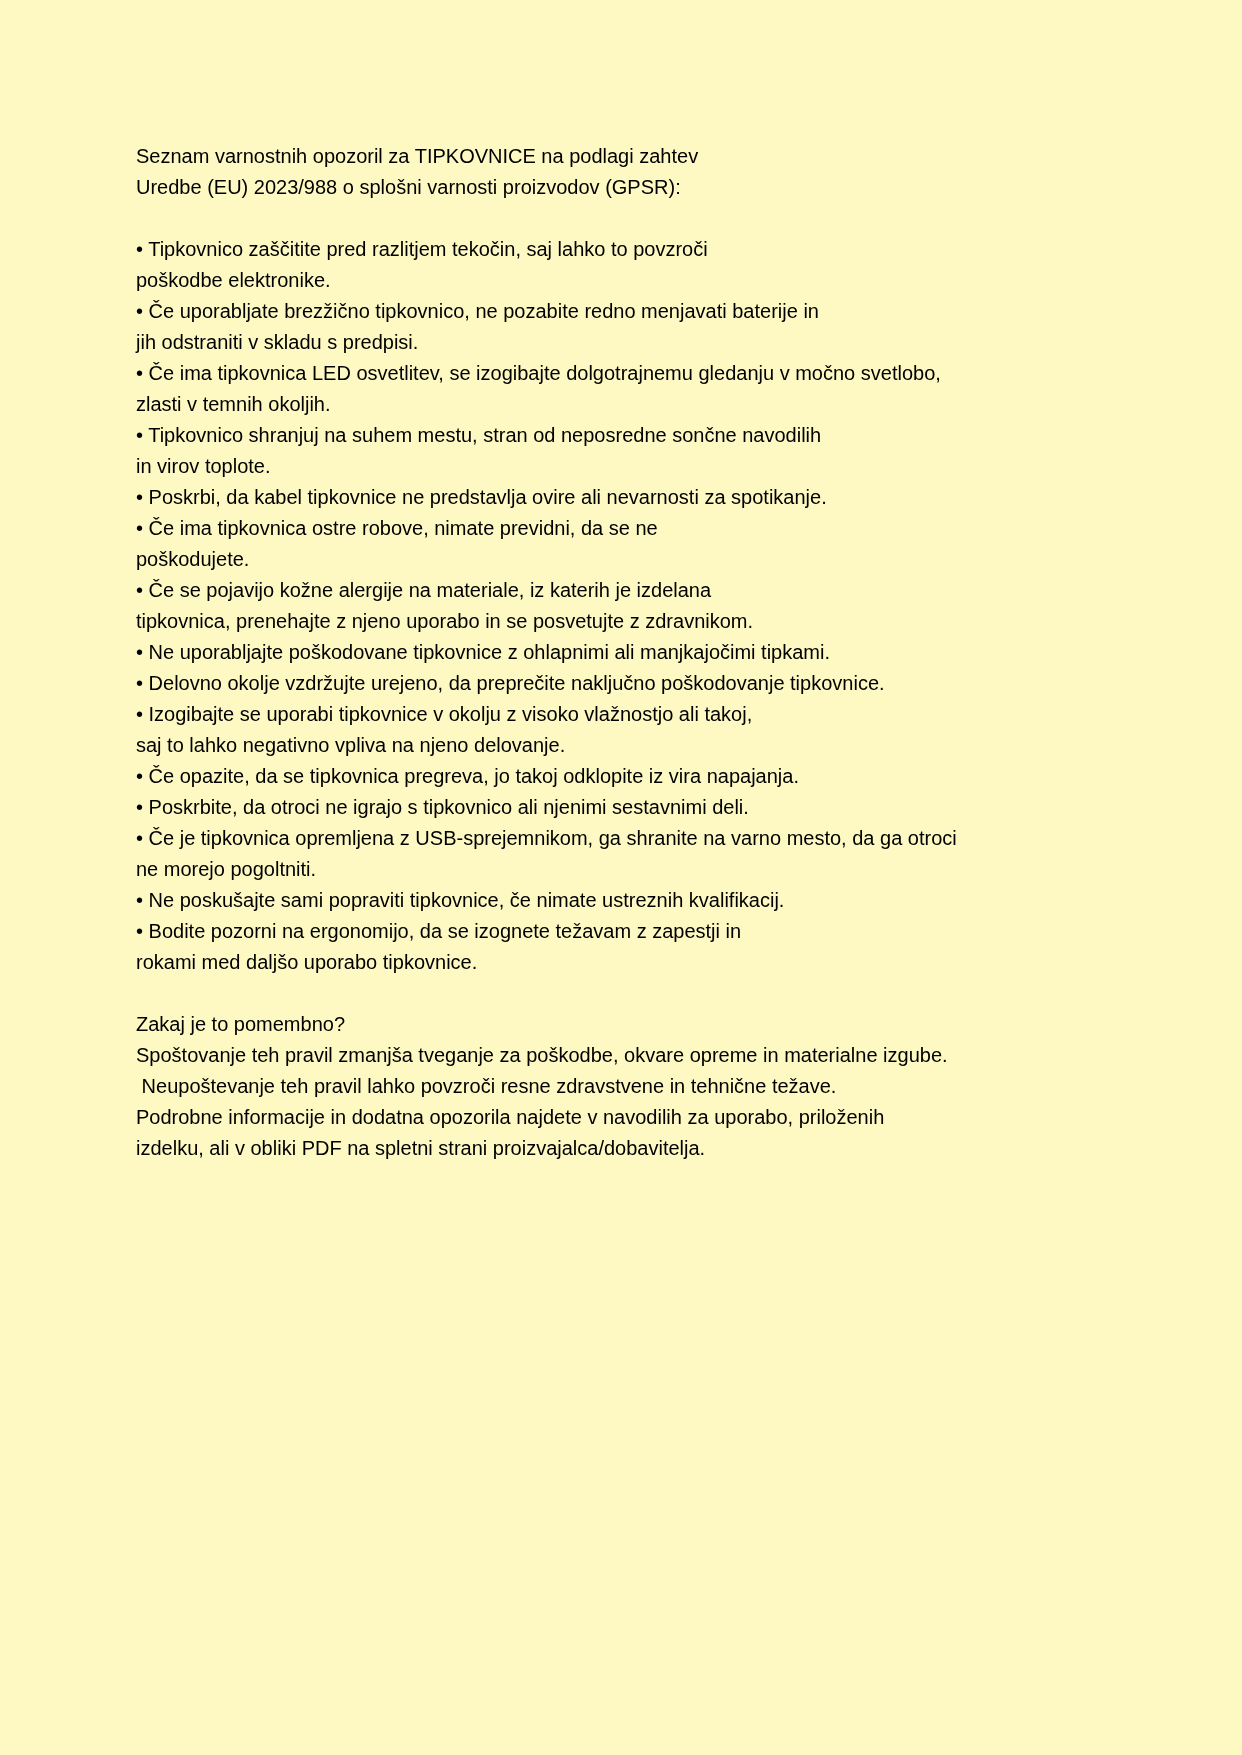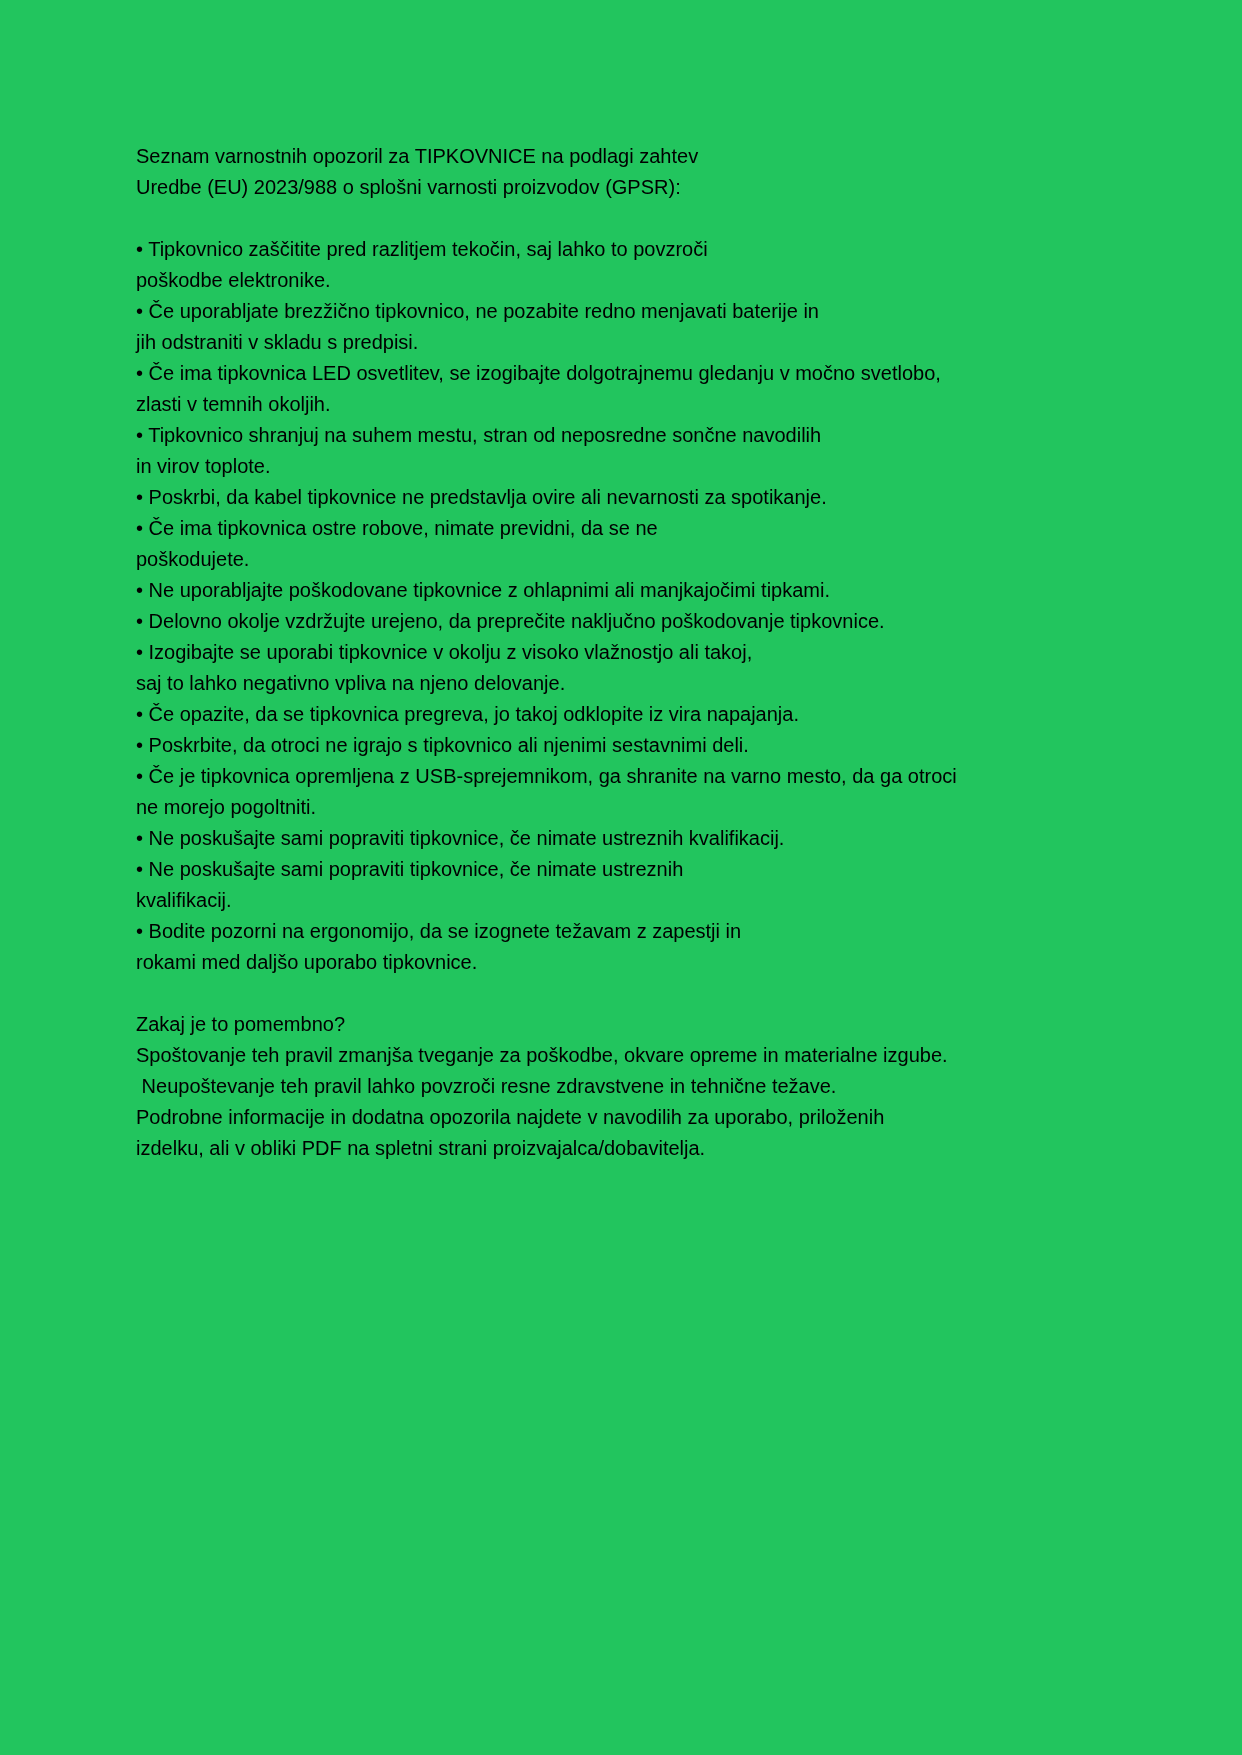--- a/index.html
+++ b/index.html
@@ -11,21 +11,21 @@
     width: 1242px;
     height: 1755px;
     overflow: hidden;
     font-family: "Liberation Sans", sans-serif;
   }
   .page {
     box-sizing: border-box;
     width: 1242px;
     height: 1755px;
     padding: 141px 40px 0 136px;
-    background: #22c55e;
+    background: #fef9c3;
     color: #000000;
   }
   .textblock {
     font-size: 20px;
     line-height: 31px;
     white-space: pre-wrap;
     color: #000000;
   }
   .blank-line {
     height: 31px;
@@ -46,31 +46,31 @@
 poškodbe elektronike.</div>
     <div class="textblock">• Če uporabljate brezžično tipkovnico, ne pozabite redno menjavati baterije in
 jih odstraniti v skladu s predpisi.</div>
     <div class="textblock">• Če ima tipkovnica LED osvetlitev, se izogibajte dolgotrajnemu gledanju v močno svetlobo,
 zlasti v temnih okoljih.</div>
     <div class="textblock">• Tipkovnico shranjuj na suhem mestu, stran od neposredne sončne navodilih
 in virov toplote.</div>
     <div class="textblock">• Poskrbi, da kabel tipkovnice ne predstavlja ovire ali nevarnosti za spotikanje.</div>
     <div class="textblock">• Če ima tipkovnica ostre robove, nimate previdni, da se ne
 poškodujete.</div>
+    <div class="textblock">• Če se pojavijo kožne alergije na materiale, iz katerih je izdelana
+tipkovnica, prenehajte z njeno uporabo in se posvetujte z zdravnikom.</div>
     <div class="textblock">• Ne uporabljajte poškodovane tipkovnice z ohlapnimi ali manjkajočimi tipkami.</div>
     <div class="textblock">• Delovno okolje vzdržujte urejeno, da preprečite naključno poškodovanje tipkovnice.</div>
     <div class="textblock">• Izogibajte se uporabi tipkovnice v okolju z visoko vlažnostjo ali takoj,
 saj to lahko negativno vpliva na njeno delovanje.</div>
     <div class="textblock">• Če opazite, da se tipkovnica pregreva, jo takoj odklopite iz vira napajanja.</div>
     <div class="textblock">• Poskrbite, da otroci ne igrajo s tipkovnico ali njenimi sestavnimi deli.</div>
     <div class="textblock">• Če je tipkovnica opremljena z USB-sprejemnikom, ga shranite na varno mesto, da ga otroci
 ne morejo pogoltniti.</div>
     <div class="textblock">• Ne poskušajte sami popraviti tipkovnice, če nimate ustreznih kvalifikacij.</div>
-    <div class="textblock">• Ne poskušajte sami popraviti tipkovnice, če nimate ustreznih
-kvalifikacij.</div>
     <div class="textblock">• Bodite pozorni na ergonomijo, da se izognete težavam z zapestji in
 rokami med daljšo uporabo tipkovnice.</div>
   </div>
 
   <div class="blank-line"></div>
 
   <div class="textblock">Zakaj je to pomembno?</div>
 
   <div class="textblock">Spoštovanje teh pravil zmanjša tveganje za poškodbe, okvare opreme in materialne izgube.
  Neupoštevanje teh pravil lahko povzroči resne zdravstvene in tehnične težave.

